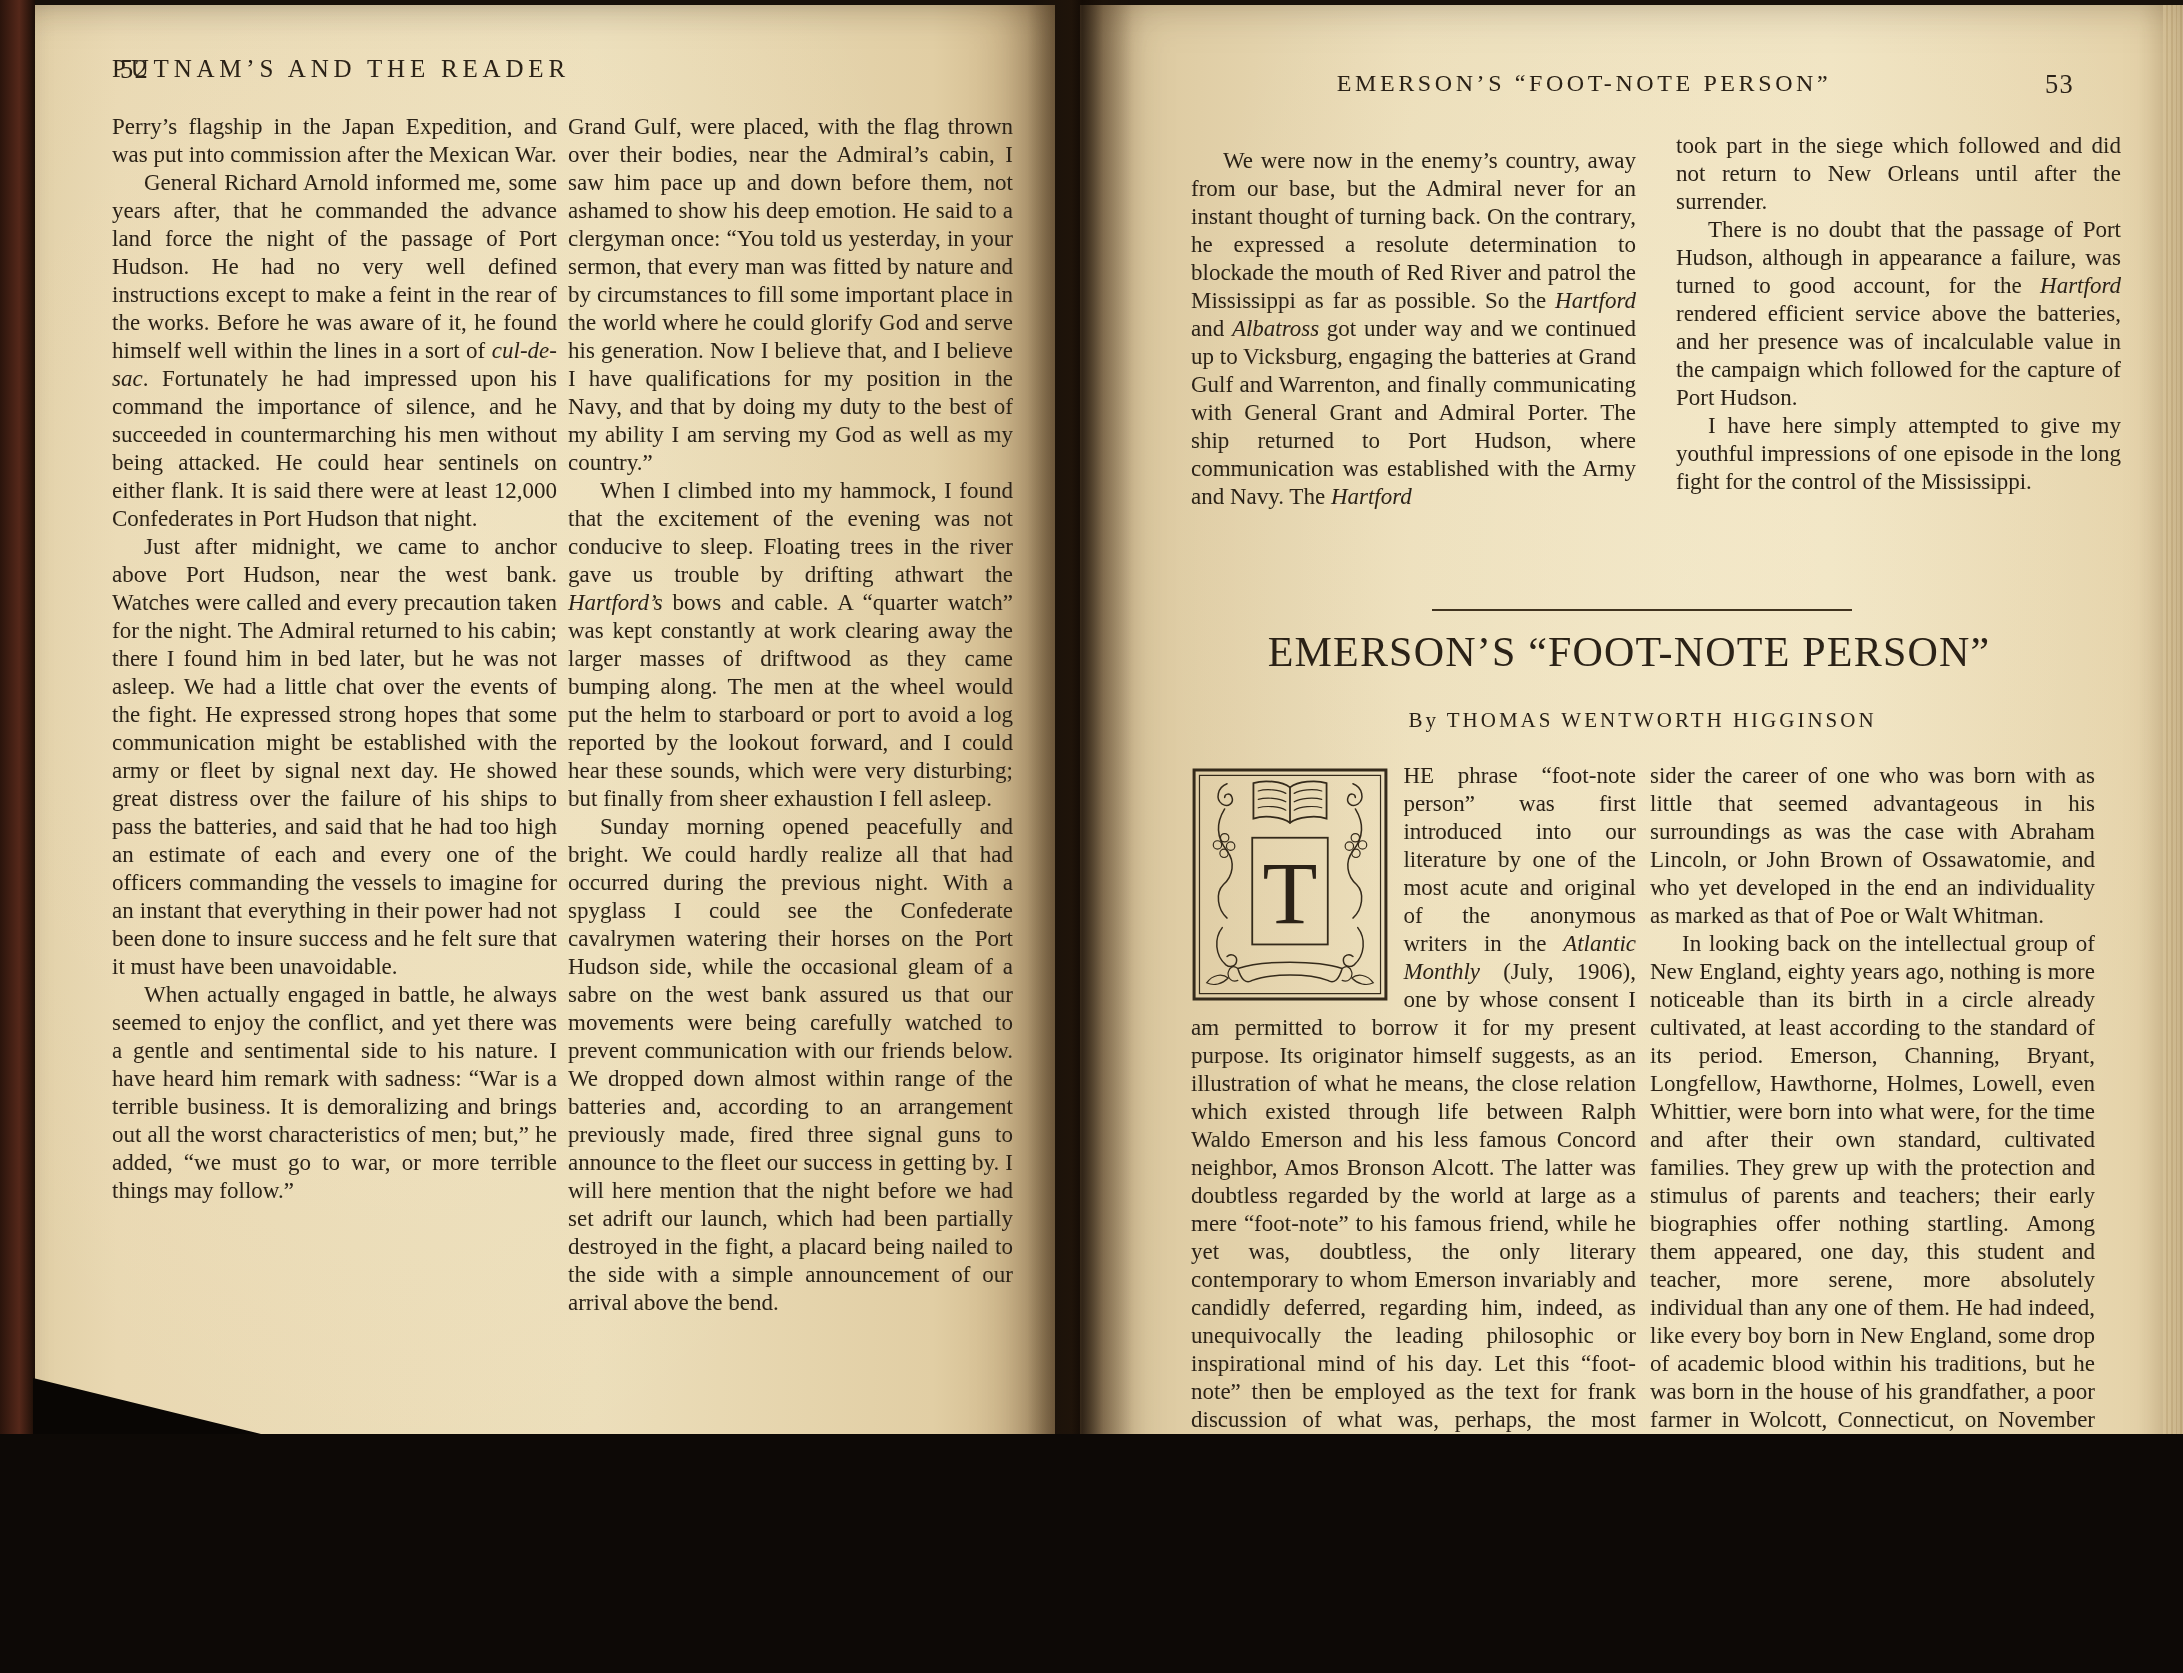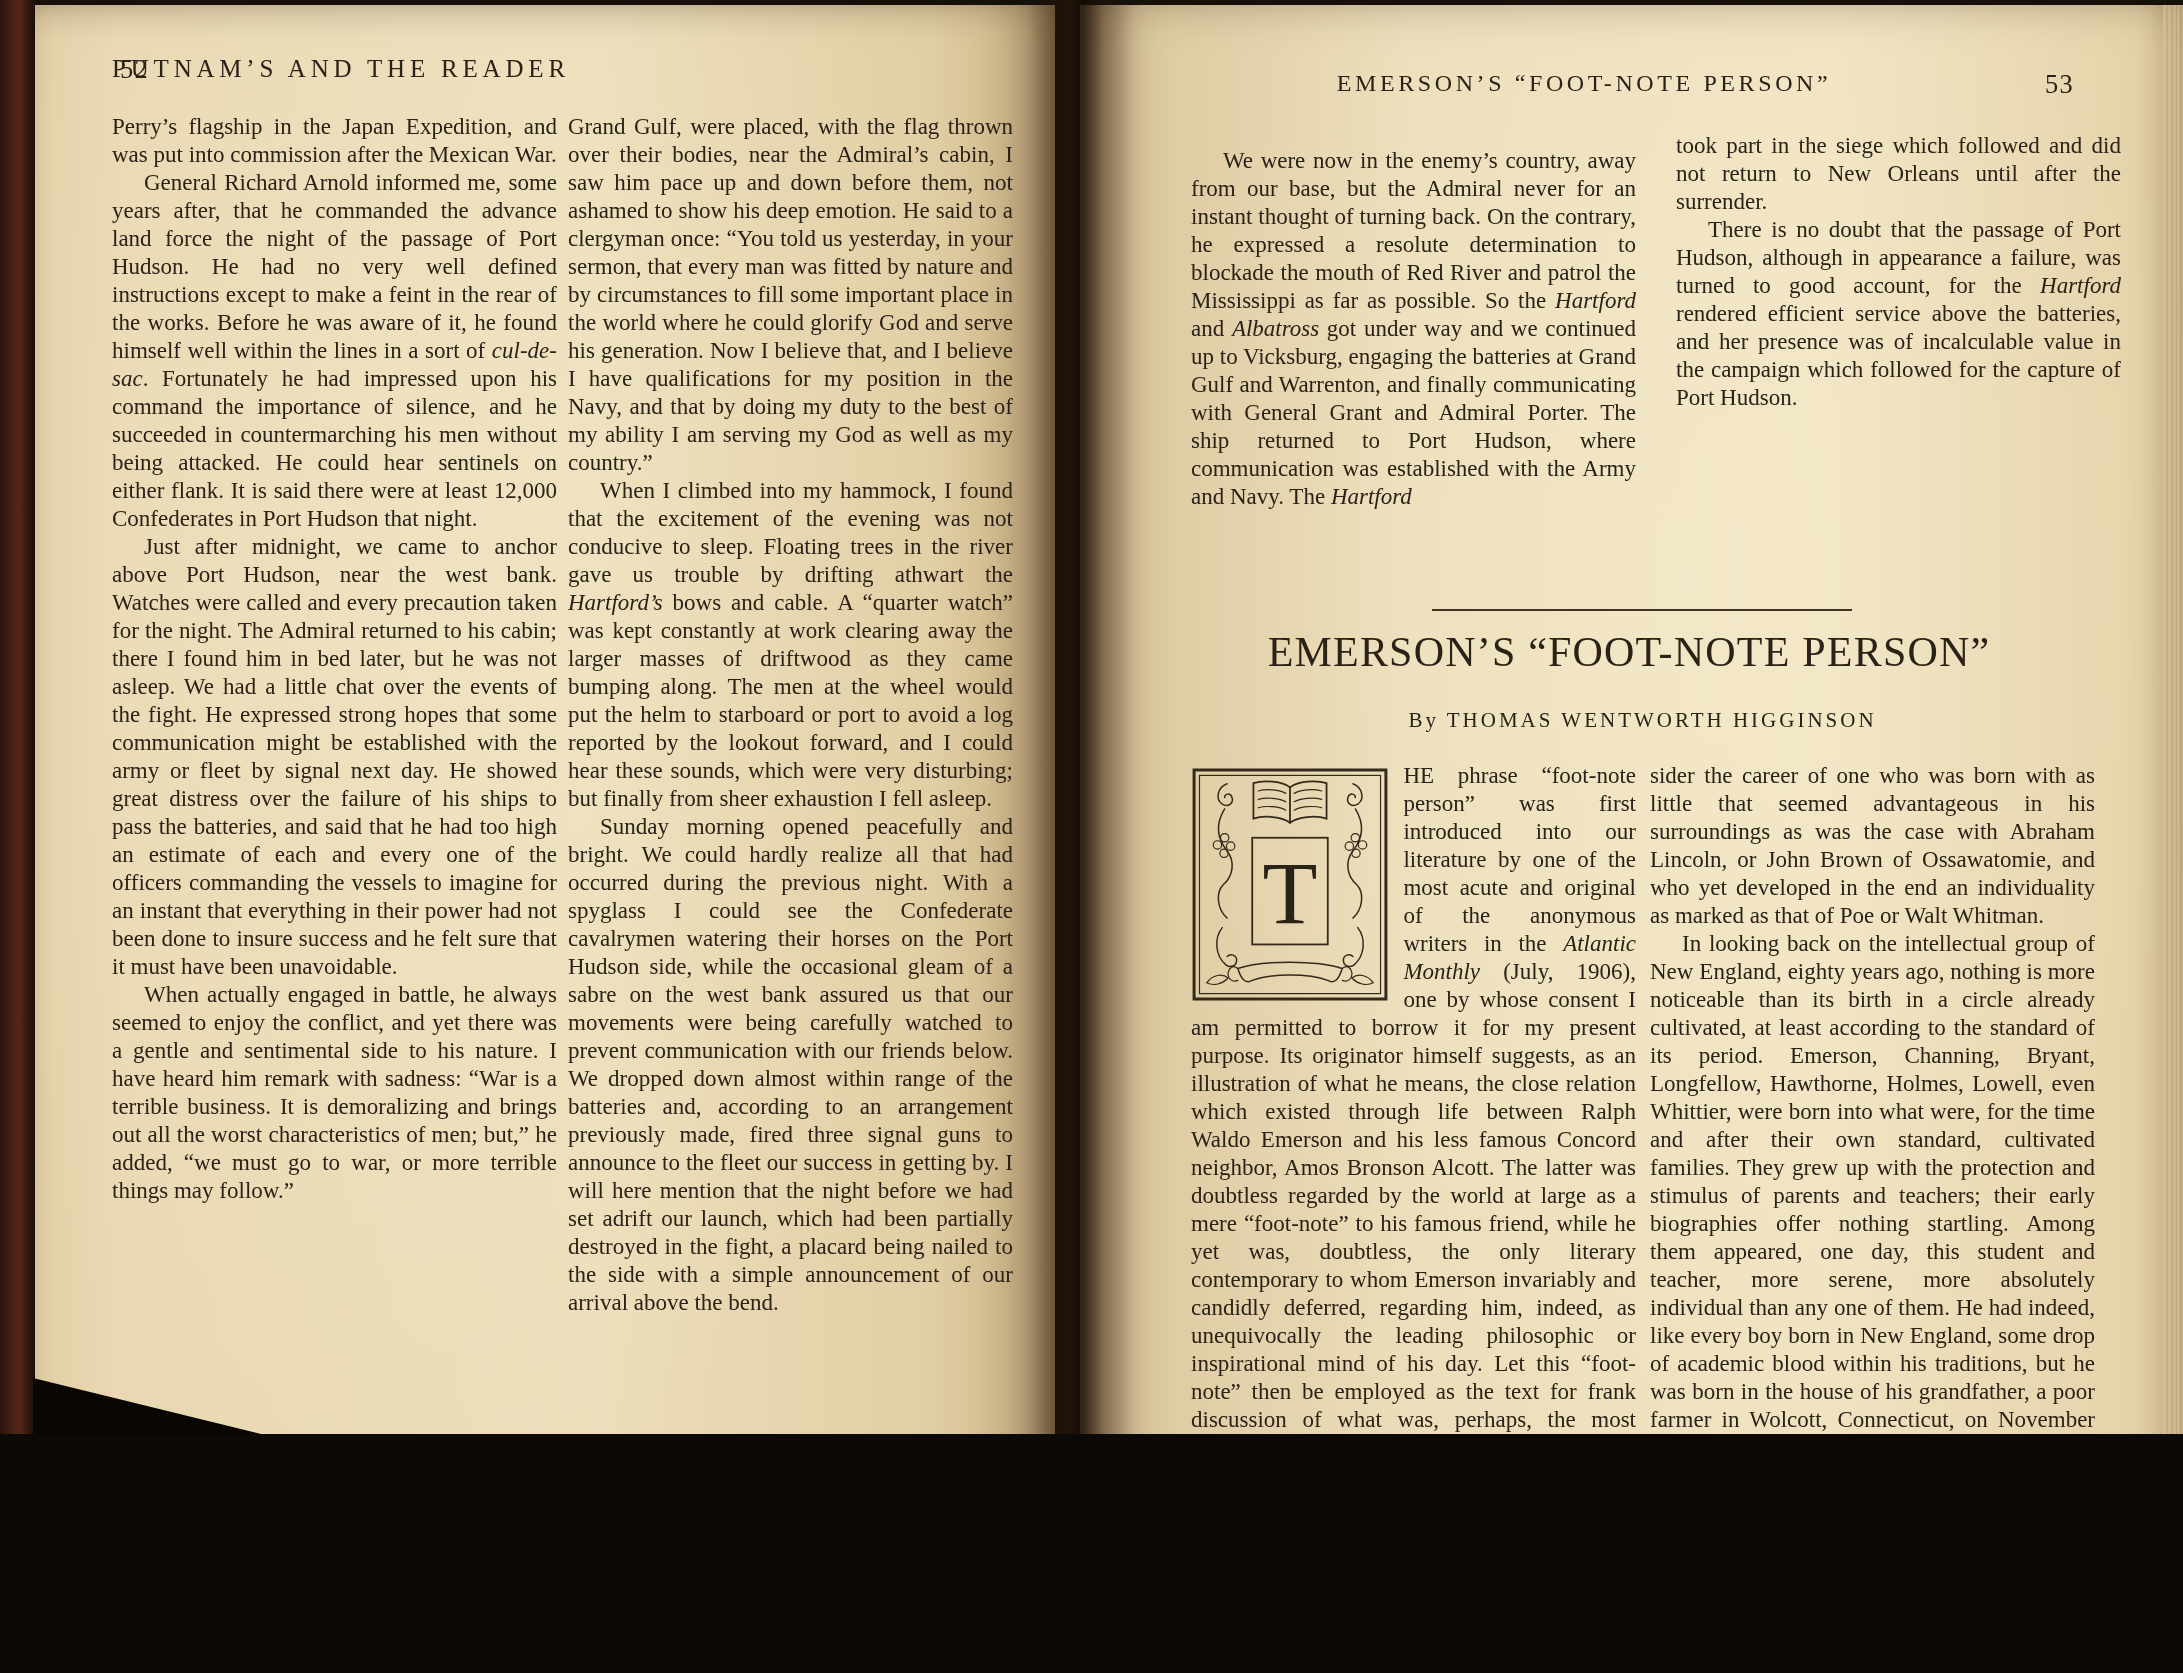--- a/index.html
+++ b/index.html
@@ -106,20 +106,21 @@
   <div class="page page-right">
     <div class="running-row">EMERSON’S “FOOT-NOTE PERSON”</div>
     <div class="pagenum pagenum-right">53</div>
 
     <div class="text-col topcol1">
         <p>We were now in the enemy’s country, away from our base, but the Admiral never for an instant thought of turning back. On the contrary, he expressed a resolute determination to blockade the mouth of Red River and patrol the Mississippi as far as possible. So the <i>Hartford</i> and <i>Albatross</i> got under way and we continued up to Vicksburg, engaging the batteries at Grand Gulf and Warrenton, and finally communicating with General Grant and Admiral Porter. The ship returned to Port Hudson, where communication was established with the Army and Navy. The <i>Hartford</i></p>
       </div>
     <div class="text-col topcol2">
         <p class="noindent">took part in the siege which followed and did not return to New Orleans until after the surrender.</p>
         <p>There is no doubt that the passage of Port Hudson, although in appearance a failure, was turned to good account, for the <i>Hartford</i> rendered efficient service above the batteries, and her presence was of incalculable value in the campaign which followed for the capture of Port Hudson.</p>
+        <p>I have here simply attempted to give my youthful impressions of one episode in the long fight for the control of the Mississippi.</p>
       </div>
 
     <div class="rule-separator"></div>
 
     <div class="article-title">EMERSON’S “FOOT-NOTE PERSON”</div>
     <div class="article-byline">By THOMAS WENTWORTH HIGGINSON</div>
 
     <div class="text-col article-col1">
       <svg class="drop-ornament" viewBox="0 0 330 392" xmlns="http://www.w3.org/2000/svg">
         <g fill="none" stroke="#342a1b" stroke-width="3" stroke-linecap="round">

